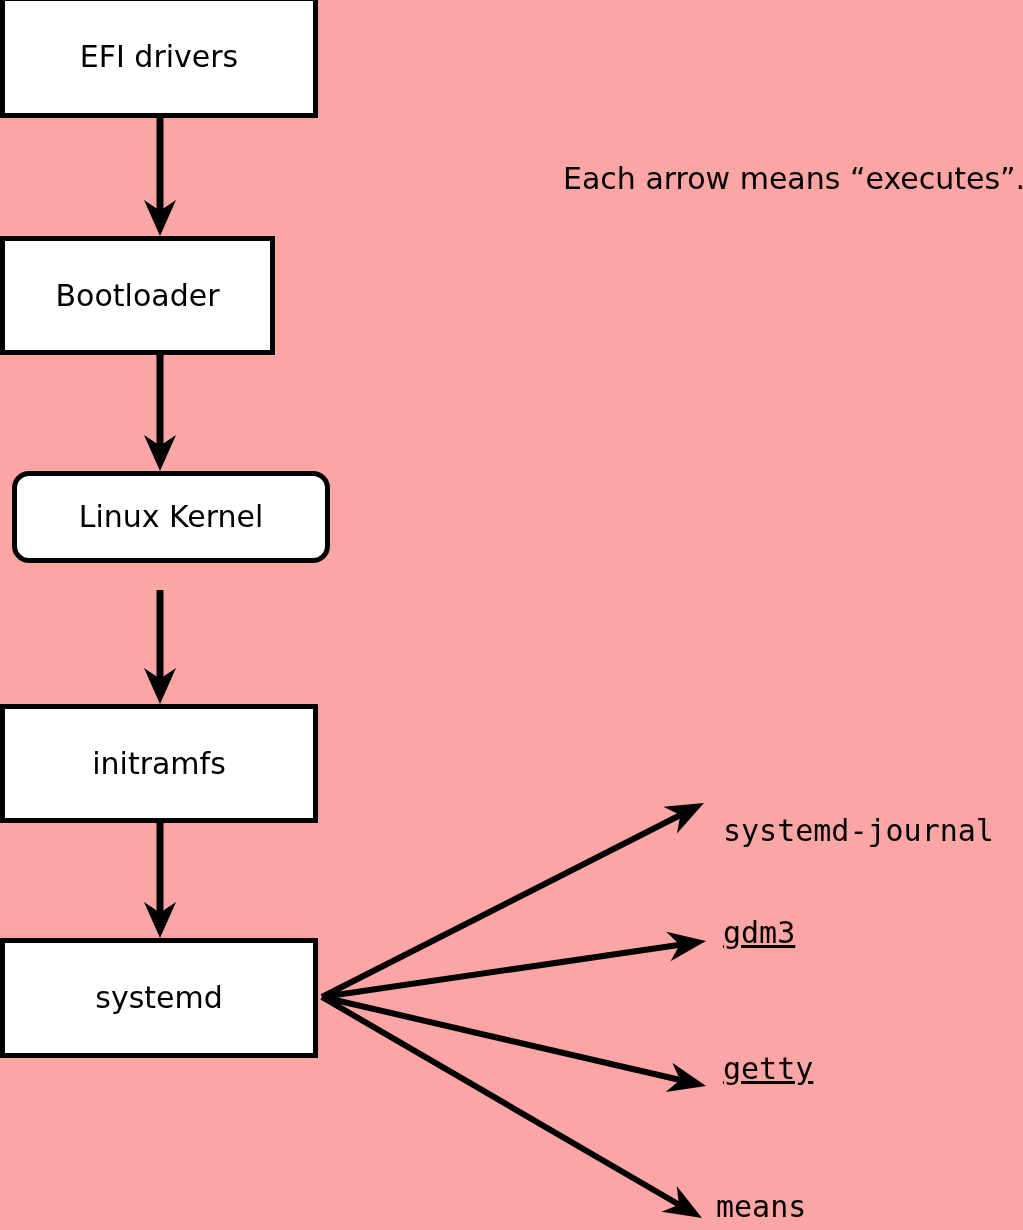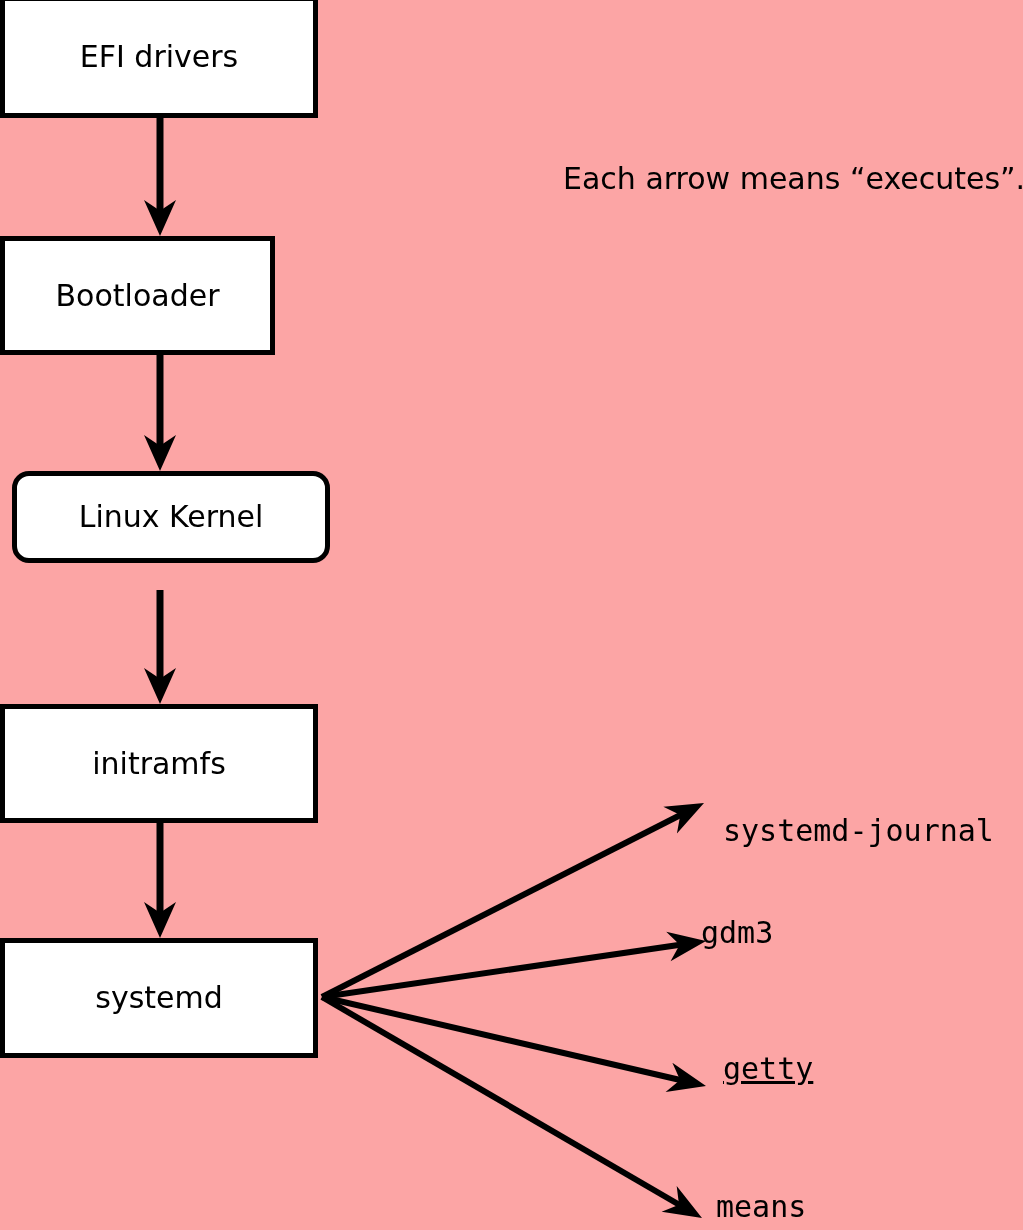--- a/index.html
+++ b/index.html
@@ -77,21 +77,21 @@
   <div class="stage-box" id="box3" style="left: 0px; top: 704px; width: 318px; height: 119px;">
     <span class="stage-label">initramfs</span>
   </div>
   <div class="stage-box" id="box4" style="left: 0px; top: 938px; width: 318px; height: 120px;">
     <span class="stage-label">systemd</span>
   </div>
 
   <div class="caption" id="caption" style="left: 563px; top: 164px;">Each arrow means “executes”.</div>
 
   <div class="service-label" id="svc0" style="left: 723px; top: 796px; margin-top: 20px;">systemd-journal</div>
-  <div class="service-label" id="svc1" style="left: 701px; top: 918px;">gdm3</div>
+  <div class="service-label" id="svc1" style="left: 723px; top: 918px; text-decoration: underline;">gdm3</div>
   <div class="service-label" id="svc2" style="left: 723px; top: 1054px; text-decoration: underline;">getty</div>
   <div class="service-label" id="svc3" style="left: 716px; top: 1192px;">means</div>
 
   <svg class="arrow-layer" viewBox="0 0 1023 1230" id="arrows" xmlns="http://www.w3.org/2000/svg">
       <g>
         <line x1="160" y1="118" x2="160" y2="216.2" stroke="#000000" stroke-width="7"></line>
         <polygon points="160,236 144,200 160,210.8 176,200" fill="#000000"></polygon>
       </g>
       <g>
         <line x1="160" y1="355" x2="160" y2="451.2" stroke="#000000" stroke-width="7"></line>

